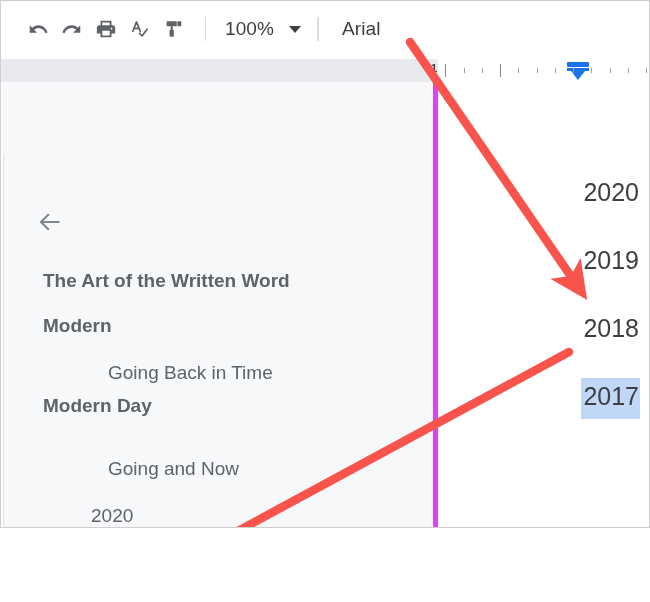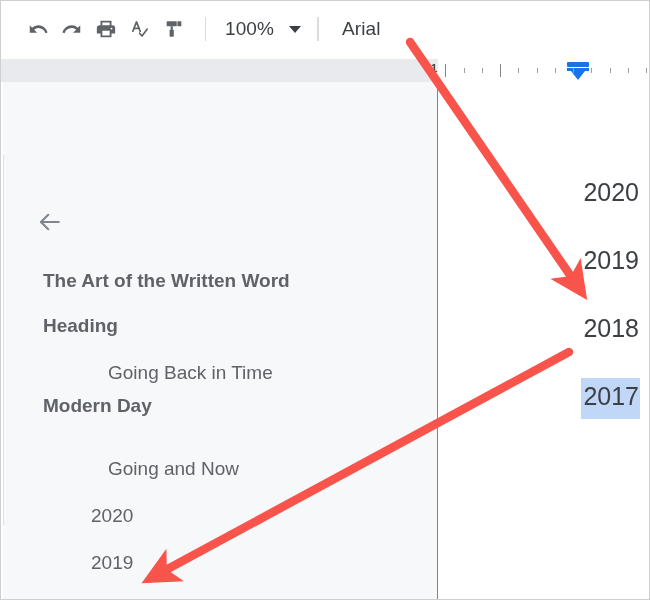--- a/index.html
+++ b/index.html
@@ -6,21 +6,21 @@
   html,body { width:650px; height:602px; }
   body {
     font-family:"Liberation Sans", sans-serif;
     background:#ffffff;
     position:relative;
     overflow:hidden;
   }
 
   
   #frame {
-    position:absolute; left:0; top:0; width:650px; height:600px;
+    position:absolute; left:0; top:0; width:650px; height:528px;
     border:1px solid #cfcfcf;
     background:#ffffff;
     overflow:hidden;
   }
 
   
   #toolbar {
     position:absolute; left:0; top:0; width:648px; height:56px;
     background:#ffffff;
     display:flex; align-items:center;
@@ -84,21 +84,21 @@
     position:absolute; left:4px; top:9px; width:0; height:0;
     border-left:7px solid transparent;
     border-right:7px solid transparent;
     border-top:9px solid #1a73e8;
   }
 
   
   #sidebar {
     position:absolute; left:0; top:81px; width:437px; height:521px;
     background:#f7f8f9;
-    border-right:1px solid #d946ef;
+    border-right:5px solid #d946ef;
     overflow:hidden;
   }
   #sidebar-left-edge {
     position:absolute; left:0; top:0; width:2px; height:521px;
     background:#ffffff;
   }
   #sb-divider {
     position:absolute; left:2px; top:73px; width:1px; height:370px;
     background:#dfe1e3;
   }
@@ -236,21 +236,21 @@
 
     <div id="back-arrow" title="Close document outline">
       <svg width="28" height="28" viewBox="0 0 24 24" fill="none" stroke="currentColor" stroke-width="1.8" stroke-linecap="round" stroke-linejoin="round" aria-hidden="true">
         <line x1="19.5" y1="12" x2="4.5" y2="12"></line>
         <polyline points="10.5,5.8 4.2,12 10.5,18.2"></polyline>
       </svg>
     </div>
 
     <div id="outline-items">
         <div class="outline-item lvl1" style="top: 188px;">The Art of the Written Word</div>
-        <div class="outline-item lvl1" style="top: 233px;">Heading</div>
+        <div class="outline-item lvl1" style="top: 233px;">Modern</div>
         <div class="outline-item lvl2" style="top: 280px;">Going Back in Time</div>
         <div class="outline-item lvl1" style="top: 313px;">Modern Day</div>
         <div class="outline-item lvl2" style="top: 376px;">Going and Now</div>
         <div class="outline-item lvl3" style="top: 423px;">2020</div>
         <div class="outline-item lvl3" style="top: 470px;">2019</div>
         <div class="outline-item lvl3" style="top: 519px;">2018</div>
       </div>
 
   </div>
 

